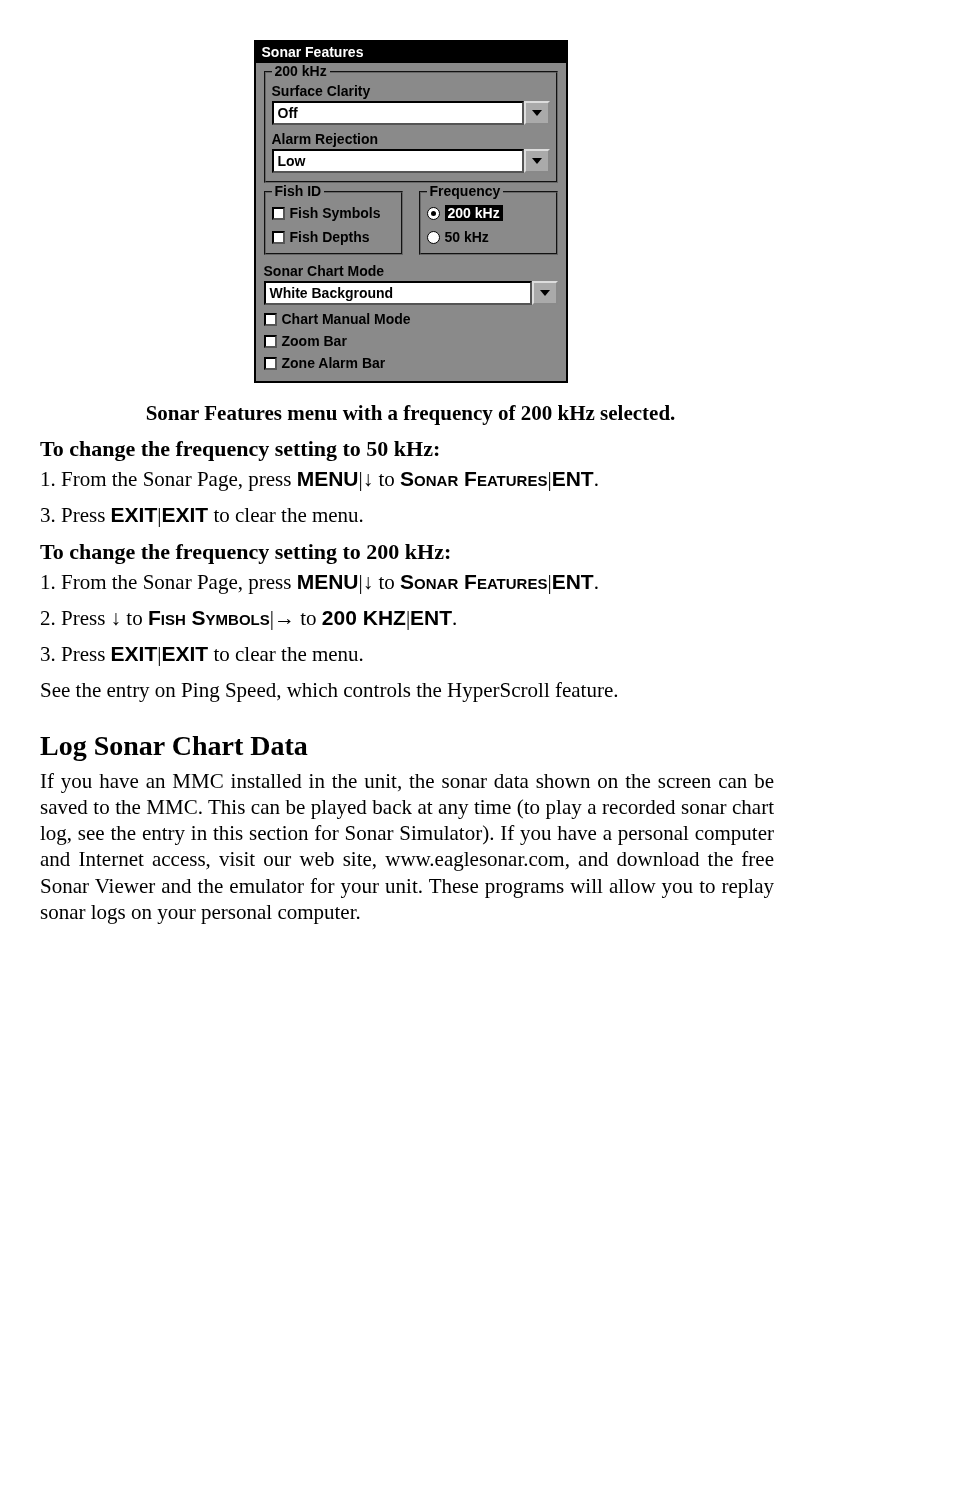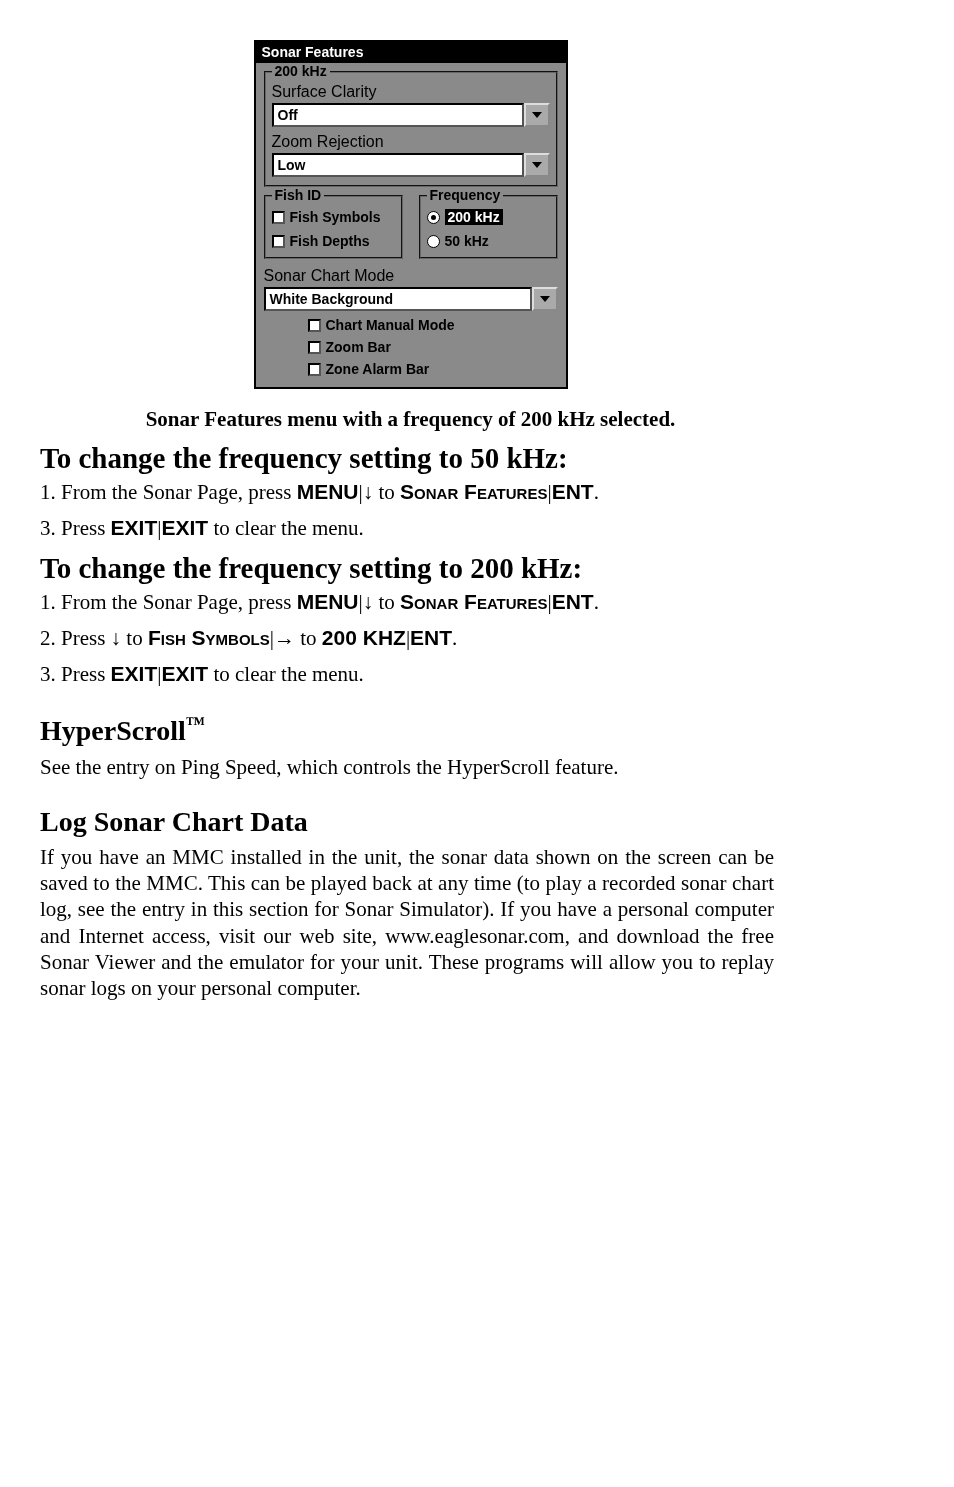--- a/index.html
+++ b/index.html
@@ -51,22 +51,22 @@
   .group-title {
     position: relative;
     top: -12px;
     background: #8a8a8a;
     display: inline-block;
     padding: 0 3px;
     font-weight: bold;
     font-size: 14px;
   }
   .subhdr {
-    font-weight: normal;
-    font-size: 16px;
+    font-weight: bold;
+    font-size: 14px;
     margin-top: -8px;
   }
   .combo {
     display: flex;
     align-items: stretch;
     margin-top: 2px;
   }
   .combo-field {
     flex: 1;
     background: #fff;
@@ -94,21 +94,21 @@
   .two-col .group { flex: 1; }
 
   .chk-row, .rad-row {
     display: flex;
     align-items: center;
     gap: 5px;
     font-weight: bold;
     font-size: 14px;
     margin-top: 2px;
   }
-  .chk-row.small { margin-top: 6px; margin-left: 44px; }
+  .chk-row.small { margin-top: 6px; }
   .chkbox {
     width: 13px; height: 13px;
     background: #fff;
     border: 2px inset #555;
     box-sizing: border-box;
   }
   .radio {
     width: 13px; height: 13px;
     border-radius: 50%;
     background: #fff;
@@ -132,21 +132,21 @@
 
   
   .caption {
     text-align: center;
     font-weight: bold;
     font-size: 21px;
     margin: 4px 0 10px 0;
   }
   .runhead {
     font-weight: bold;
-    font-size: 29px;
+    font-size: 22px;
     margin: 10px 0 2px 0;
   }
   .step {
     font-size: 21px;
     margin: 4px 0 10px 0;
     line-height: 1.25;
   }
   .btn-lbl {
     font-family: Arial, Helvetica, sans-serif;
     font-weight: bold;
@@ -188,21 +188,21 @@
           <span class="group-title">200 kHz</span>
           <div class="subhdr">Surface Clarity</div>
           <div class="combo">
             <div class="combo-field">Off</div>
             <div class="combo-btn">
               <svg viewBox="0 0 10 6">
                   <polygon points="0,0 10,0 5,6"></polygon>
                 </svg>
             </div>
           </div>
-          <div class="subhdr" style="margin-top:6px;">Zoom Rejection</div>
+          <div class="subhdr" style="margin-top:6px;">Alarm Rejection</div>
           <div class="combo">
             <div class="combo-field">Low</div>
             <div class="combo-btn">
               <svg viewBox="0 0 10 6">
                   <polygon points="0,0 10,0 5,6"></polygon>
                 </svg>
             </div>
           </div>
         </div>
 
@@ -271,21 +271,18 @@
   <div class="step">
     <span>1. From the Sonar Page, press </span><span class="btn-lbl">MENU</span><span>|</span><span class="arrow">↓</span><span> to </span><span class="smallcaps">Sonar Features</span><span>|</span><span class="btn-lbl">ENT</span><span>.</span>
   </div>
   <div class="step">
     <span>2. Press </span><span class="arrow">↓</span><span> to </span><span class="smallcaps">Fish Symbols</span><span>|</span><span class="arrow">→</span><span> to </span><span class="btn-lbl">200 KHZ</span><span>|</span><span class="btn-lbl">ENT</span><span>.</span>
   </div>
   <div class="step">
     <span>3. Press </span><span class="btn-lbl">EXIT</span><span>|</span><span class="btn-lbl">EXIT</span><span> to clear the menu.</span>
   </div>
 
-  <h2 class="section">
-    <span>HyperScroll</span><span class="tm">™</span>
-  </h2>
   <div class="body-para">See the entry on Ping Speed, which controls the HyperScroll feature.</div>
 
   <h2 class="section">Log Sonar Chart Data</h2>
   <div class="body-para">If you have an MMC installed in the unit, the sonar data shown on the screen can be saved to the MMC. This can be played back at any time (to play a recorded sonar chart log, see the entry in this section for Sonar Simulator). If you have a personal computer and Internet access, visit our web site, www.eaglesonar.com, and download the free Sonar Viewer and the emulator for your unit. These programs will allow you to replay sonar logs on your personal computer.</div>
 
 </div>
 
 </body></html>

